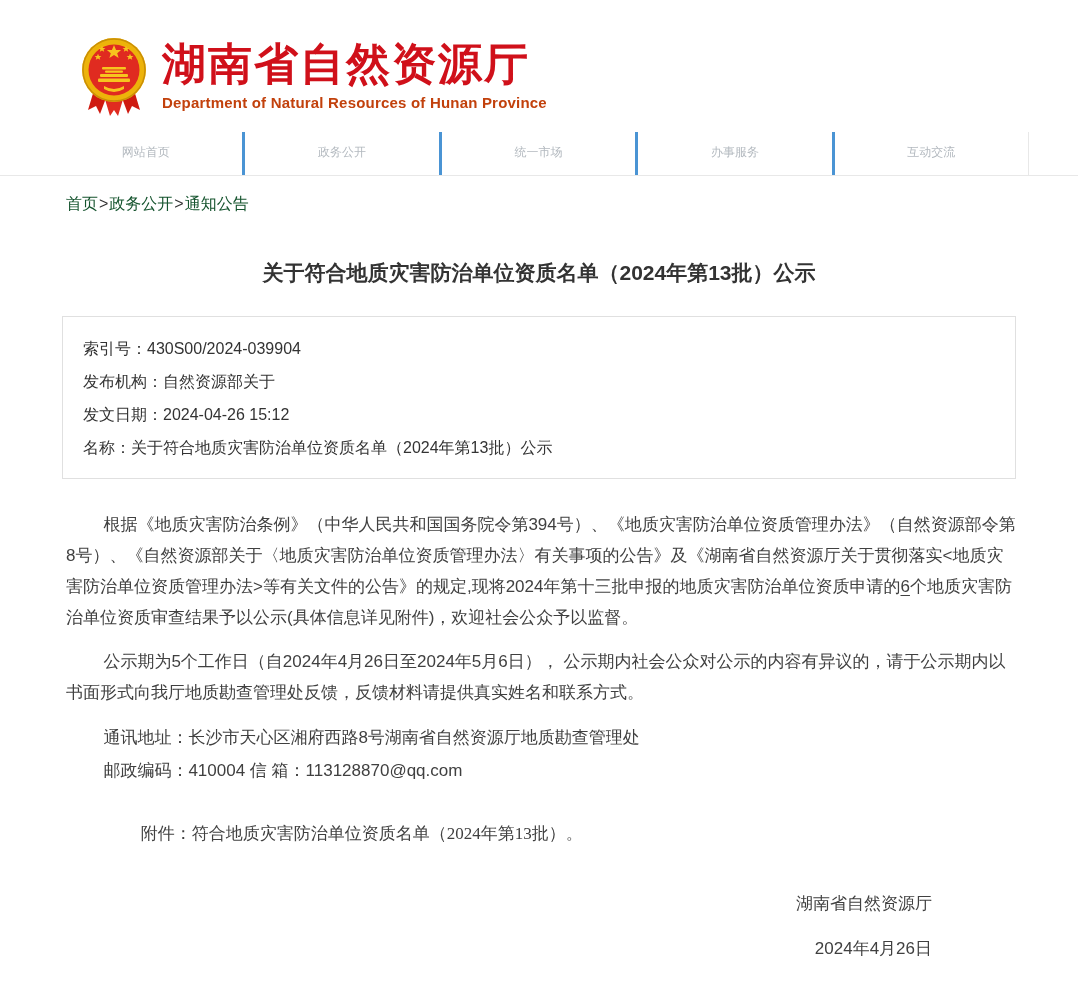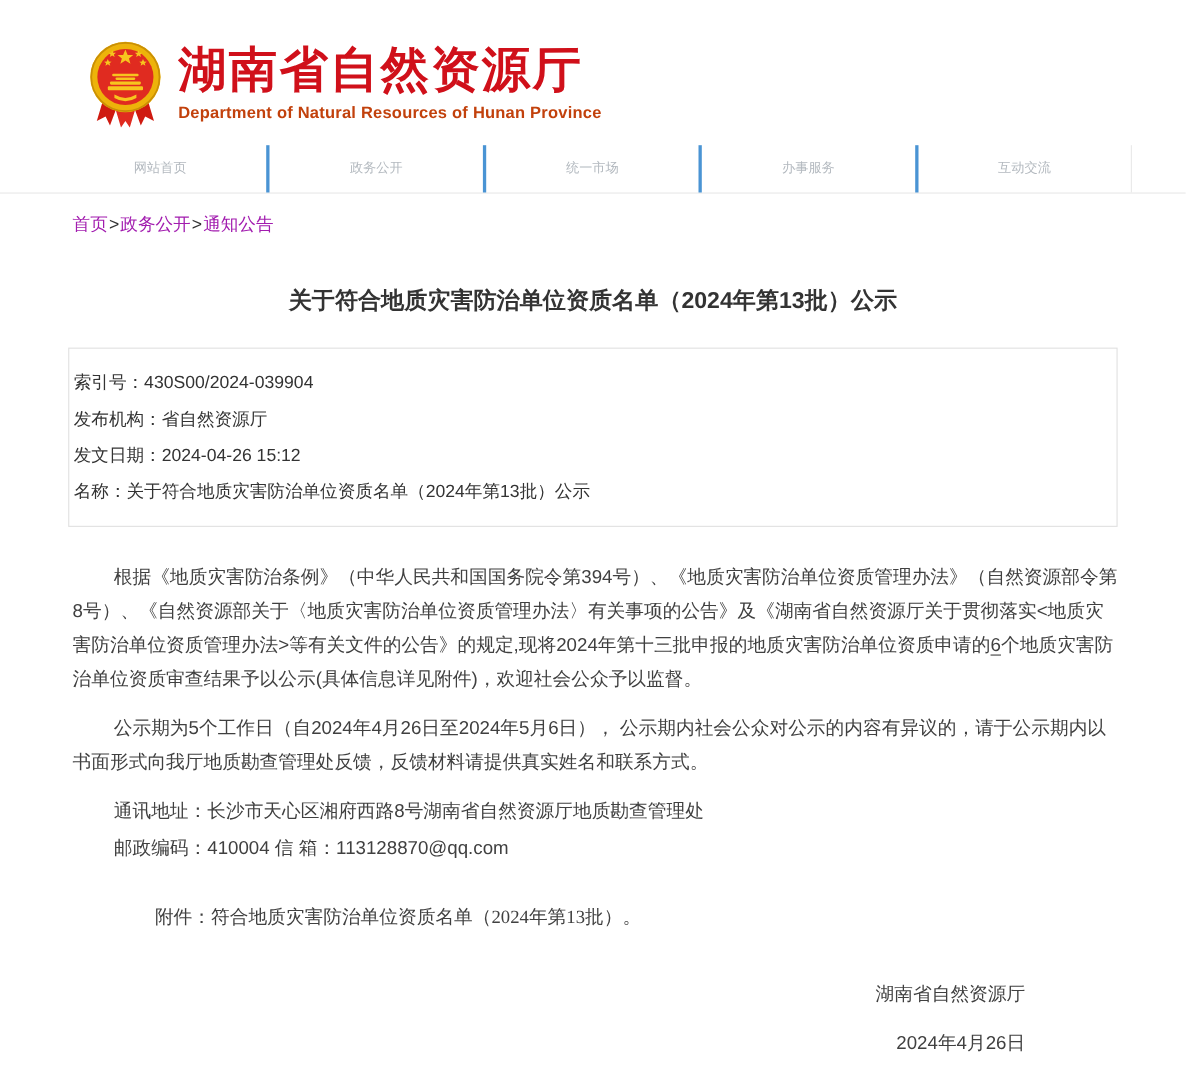--- a/index.html
+++ b/index.html
@@ -14,27 +14,27 @@
   .brand-sub { color:#c2410c; font-size:15px; font-weight:bold; margin-top:6px; letter-spacing:0.2px; }
 
   
   .nav { margin:2px auto 0 auto; width:980px; display:flex; border-right:1px solid #e8e8e8; }
   .nav-wrap { border-bottom:1px solid #e8e8e8; width:1078px; }
   .nav-item { flex:1 1 0; text-align:center; color:#b3b9bf; font-size:12px; padding:12px 0 14px 0; cursor:pointer; }
   .nav-sep { width:3px; background:#4a94d4; }
 
   
   .breadcrumb { margin:18px 0 0 66px; font-size:16px; color:#333; }
-  .breadcrumb a { color:#a21caf; text-decoration:none; cursor:pointer; }
+  .breadcrumb a { color:#14532d; text-decoration:none; cursor:pointer; }
   .crumb-sep { margin:0 1px; }
 
   
   .article-title { margin-top:44px; text-align:center; font-size:21px; font-weight:bold; color:#333; }
 
-  .meta-box { margin:29px 62px 0 62px; border:1px solid #e0e0e0; padding:15px 20px 14px 4px; }
+  .meta-box { margin:29px 62px 0 62px; border:1px solid #e0e0e0; padding:15px 20px 14px 20px; }
   .meta-row { font-size:16px; color:#333; line-height:33px; }
 
   .body-text { margin:30px 62px 0 66px; color:#404040; font-size:17px; line-height:31px; }
   .para { text-indent:2.2em; margin-bottom:13px; }
   .para u { text-underline-offset:3px; }
   .contact-line { text-indent:2.2em; line-height:33px; }
   .attachment-line { text-indent:4.4em; margin-top:30px; line-height:33px;font-family:Liberation Serif, serif; }
 
   .sign-block { margin-top:38px; text-align:right; padding-right:84px; color:#404040; font-size:17px; }
   .sign-date { margin-top:14px; }
@@ -93,21 +93,21 @@
   </div>
 
   <div class="breadcrumb">
     <a>首页</a><span class="crumb-sep">&gt;</span><a>政务公开</a><span class="crumb-sep">&gt;</span><a>通知公告</a>
   </div>
 
   <h1 class="article-title">关于符合地质灾害防治单位资质名单（2024年第13批）公示</h1>
 
   <div class="meta-box">
     <div class="meta-row"><span>索引号：</span><span>430S00/2024-039904</span></div>
-    <div class="meta-row"><span>发布机构：</span><span>省自然资源厅</span></div>
+    <div class="meta-row"><span>发布机构：</span><span>自然资源部关于</span></div>
     <div class="meta-row"><span>发文日期：</span><span>2024-04-26 15:12</span></div>
     <div class="meta-row"><span>名称：</span><span>关于符合地质灾害防治单位资质名单（2024年第13批）公示</span></div>
   </div>
 
   <div class="body-text">
     <p class="para"><span>根据《地质灾害防治条例》（中华人民共和国国务院令第394号）、《地质灾害防治单位资质管理办法》（自然资源部令第8号）、《自然资源部关于〈地质灾害防治单位资质管理办法〉有关事项的公告》及《湖南省自然资源厅关于贯彻落实&lt;地质灾害防治单位资质管理办法&gt;等有关文件的公告》的规定,现将2024年第十三批申报的地质灾害防治单位资质申请的</span><u>6</u><span>个地质灾害防治单位资质审查结果予以公示(具体信息详见附件)，欢迎社会公众予以监督。</span></p>
     <p class="para">公示期为5个工作日（自2024年4月26日至2024年5月6日），  公示期内社会公众对公示的内容有异议的，请于公示期内以书面形式向我厅地质勘查管理处反馈，反馈材料请提供真实姓名和联系方式。</p>
 
     <div class="contact-line">通讯地址：长沙市天心区湘府西路8号湖南省自然资源厅地质勘查管理处</div>
     <div class="contact-line">邮政编码：410004      信  箱：113128870@qq.com</div>

